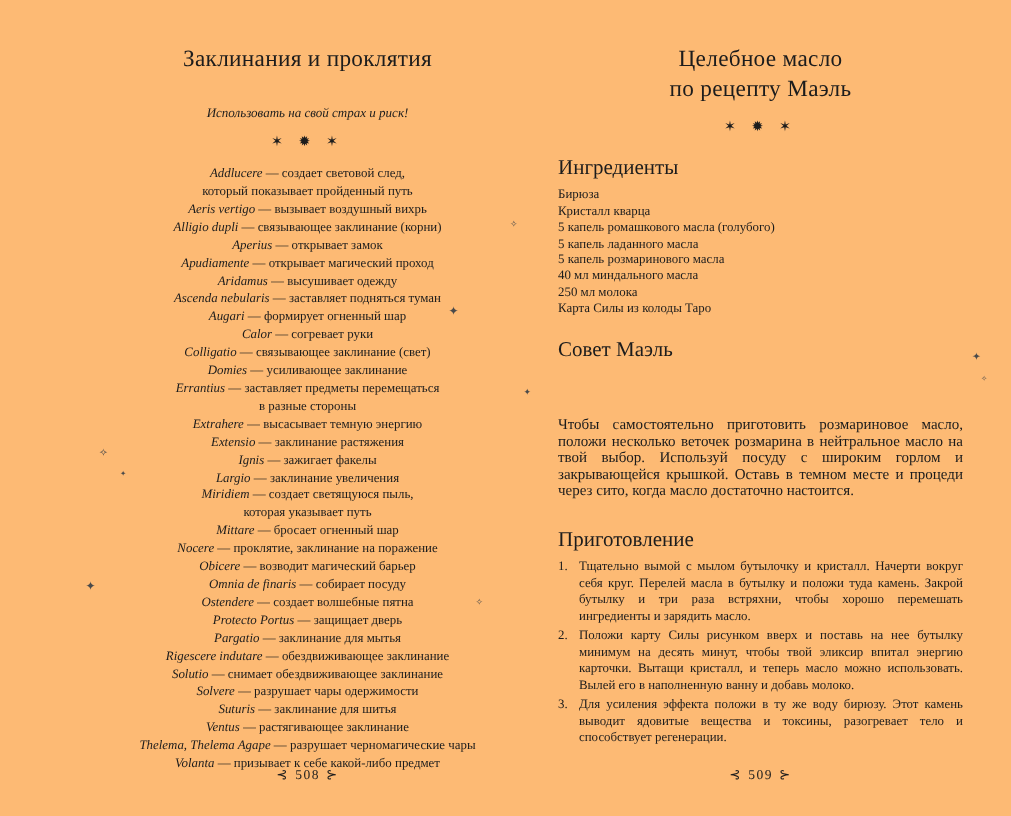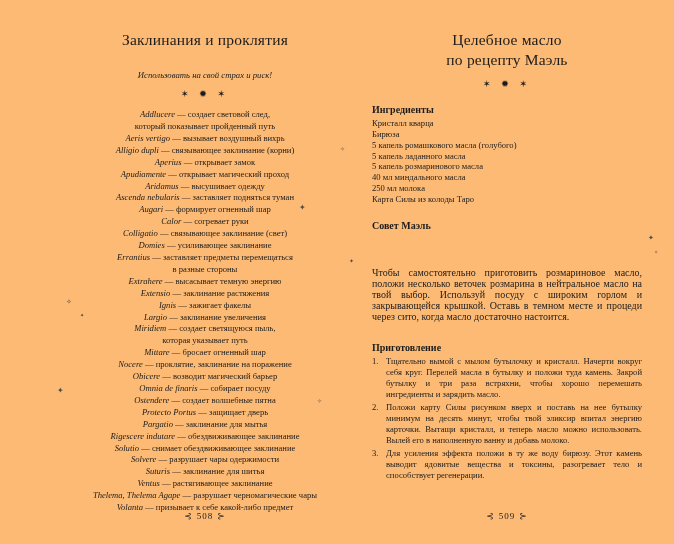--- a/index.html
+++ b/index.html
@@ -15,21 +15,21 @@
   }
   .page { position: absolute; top: 30px; }
   .page-left { left: 55px; width: 300px; text-align: center; }
   .page-right { left: 372px; width: 270px; }
   .title { font-size: 15.5px; font-weight: normal; margin: 0; line-height: 1.3; letter-spacing: 0.2px; text-align: center; }
   .subtitle { font-style: italic; font-size: 8.7px; margin-top: 20px; }
   .ornament { font-size: 9.5px; margin: 8px 0 10px; letter-spacing: 4px; text-align: center; }
   .spell-list { font-size: 8.6px; line-height: 11.9px; }
   .spell { white-space: pre-line; }
   .nm { font-style: italic; }
-  .rp-heading { font-weight: bold; font-size: 10px; margin: 0 0 3px; }
+  .rp-heading { font-weight: normal; font-size: 14px; margin: 0 0 3px; }
   .ingredients { font-size: 8.6px; line-height: 10.8px; }
   .advice { font-size: 10px; line-height: 11.2px; text-align: justify; margin-top: 36px; }
   .steps { font-size: 8.6px; line-height: 11px; }
   .step { display: flex; margin-top: 2px; }
   .step-num { width: 14px; flex: none; }
   .step-text { flex: 1; text-align: justify; }
   .sect { margin-top: 15px; }
   .sect2 { margin-top: 19px; }
   .footer { position: absolute; top: 511px; font-size: 9px; text-align: center; letter-spacing: 1px; }
   .footer-left { left: 55px; width: 300px; }
@@ -86,22 +86,22 @@
   </div>
 
   <div class="page page-right">
     <h1 class="title"><span>Целебное масло</span><br><span>по рецепту Маэль</span></h1>
     <div class="ornament">✶ ✹ ✶</div>
 
     <div class="sect">
       <div class="rp-heading">Ингредиенты</div>
       <div class="ingredients">
 
-      <div class="ing-line">Кристалл кварца</div>
-          <div class="ing-line">Бирюза</div>
+      <div class="ing-line">Бирюза</div>
+          <div class="ing-line">Кристалл кварца</div>
           <div class="ing-line">5 капель ромашкового масла (голубого)</div>
           <div class="ing-line">5 капель ладанного масла</div>
           <div class="ing-line">5 капель розмаринового масла</div>
           <div class="ing-line">40 мл миндального масла</div>
           <div class="ing-line">250 мл молока</div>
           <div class="ing-line">Карта Силы из колоды Таро</div>
         </div>
     </div>
 
     <div class="sect">

